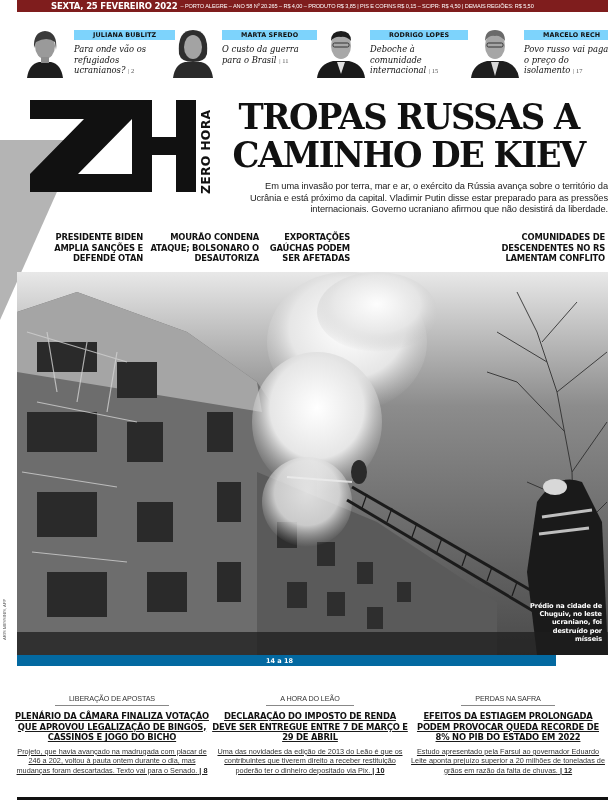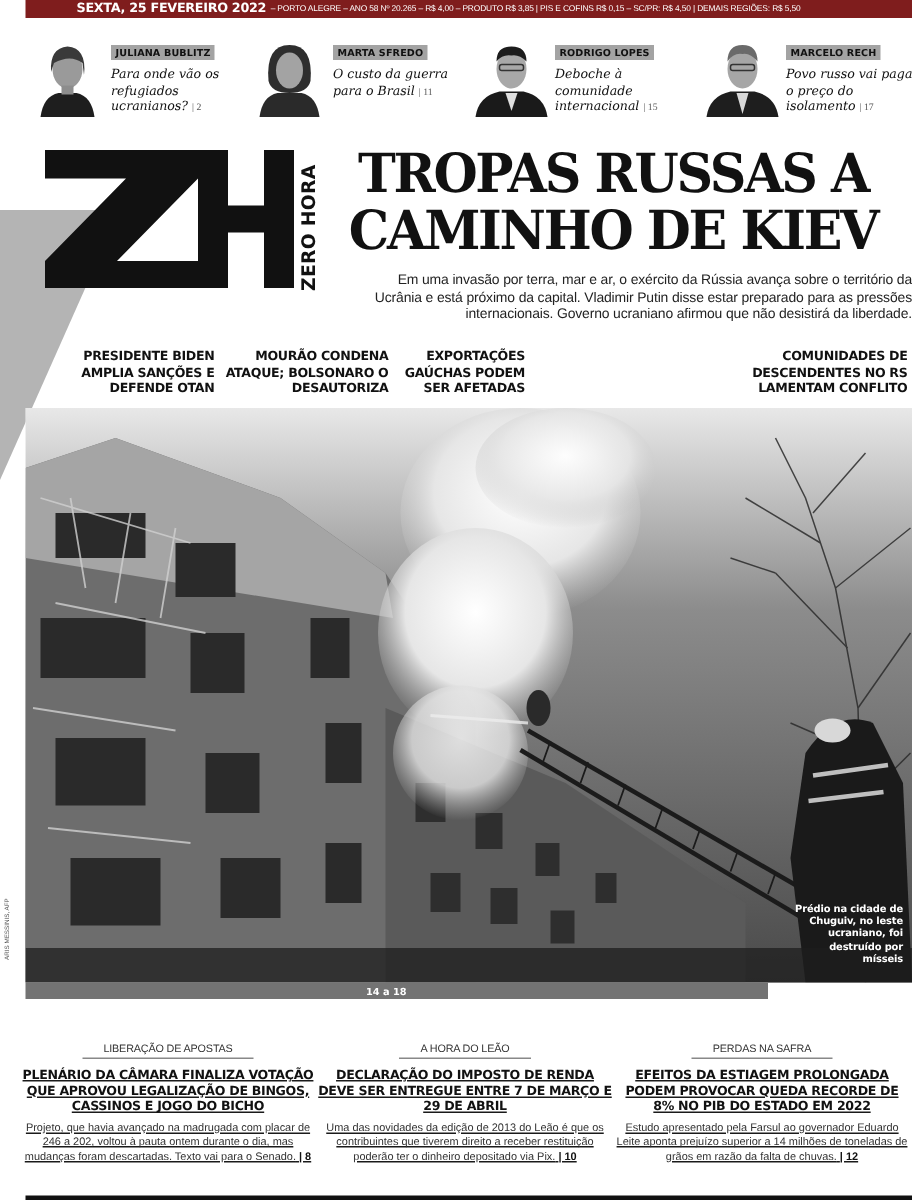--- a/index.html
+++ b/index.html
@@ -16,22 +16,22 @@
   .topbar .info { font-family: "Liberation Sans", sans-serif; font-size: 5.6px; margin-left: 3px; letter-spacing: -0.1px; }
 
   
   .columnists { position: absolute; left: 17px; top: 24px; width: 591px; height: 58px; }
   .col { position: absolute; top: 0; height: 58px; width: 145px; }
   .col .photo {
     position: absolute; left: 0; top: 0; width: 56px; height: 54px;
   }
   .col .name {
     position: absolute; left: 57px; top: 6px;
-    background: #a3a3a3; color: #111; font-weight: bold;
-    font-family: "DejaVu Sans", sans-serif; font-size: 6.4px; padding: 1px 3px; letter-spacing: 0.1px;
+    background: #7dd3fc; color: #111; font-weight: bold;
+    font-family: "DejaVu Sans", sans-serif; font-size: 6.4px; padding: 1px 19px; letter-spacing: 0.1px;
     white-space: nowrap;
   }
   .col .title {
     position: absolute; left: 57px; top: 20px; width: 90px;
     font-family: "DejaVu Serif", serif; font-style: italic; font-size: 8.4px; line-height: 10.5px; color: #111;
   }
   .col .page { font-style: normal; font-family: "Liberation Serif", serif; font-size: 6.5px; color: #555; }
 
   
   .logo-wrap { position: absolute; left: 0; top: 100px; width: 220px; height: 130px; }
@@ -78,21 +78,21 @@
     position: absolute; left: 2px; top: 590px; width: 8px; height: 50px;
     writing-mode: vertical-rl; transform: rotate(180deg);
     font-family: "Liberation Sans", sans-serif; font-size: 4.2px; color: #555;
   }
   .caption {
     position: absolute; right: 6px; top: 330px; width: 78px;
     font-family: "DejaVu Sans", sans-serif; font-weight: bold; font-size: 6.6px; line-height: 8.2px;
     color: #fff; text-align: right; letter-spacing: -0.1px;
   }
   .photo-bar {
-    position: absolute; left: 17px; top: 655px; width: 495px; height: 11px; background: #737373;
+    position: absolute; left: 17px; top: 655px; width: 539px; height: 11px; background: #0369a1;
     color: #fff; font-family: "DejaVu Sans", sans-serif; font-weight: bold; font-size: 6.5px;
     display: flex; align-items: center; justify-content: center;
   }
   .photo-bar span { margin-left: -14px; }
 
   
   .story { position: absolute; top: 686px; width: 196px; text-align: center; text-decoration: underline; }
   .story .kicker {
     display: inline-block; font-family: "Liberation Sans", sans-serif; font-size: 7.2px; color: #333;
     border-bottom: 1px solid #888; padding: 0 14px 2px; letter-spacing: -0.1px;
@@ -281,16 +281,16 @@
   <div class="body"><span>Projeto, que havia avançado na madrugada com placar de 246 a 202, voltou à pauta ontem durante o dia, mas mudanças foram descartadas. Texto vai para o Senado.</span> <b>| 8</b></div>
 </div>
 <div class="story" style="left:212px">
   <div class="kicker">A HORA DO LEÃO</div>
   <div class="head">DECLARAÇÃO DO IMPOSTO DE RENDA DEVE SER ENTREGUE ENTRE 7 DE MARÇO E 29 DE ABRIL</div>
   <div class="body"><span>Uma das novidades da edição de 2013 do Leão é que os contribuintes que tiverem direito a receber restituição poderão ter o dinheiro depositado via Pix.</span> <b>| 10</b></div>
 </div>
 <div class="story" style="left:410px">
   <div class="kicker">PERDAS NA SAFRA</div>
   <div class="head">EFEITOS DA ESTIAGEM PROLONGADA PODEM PROVOCAR QUEDA RECORDE DE 8% NO PIB DO ESTADO EM 2022</div>
-  <div class="body"><span>Estudo apresentado pela Farsul ao governador Eduardo Leite aponta prejuízo superior a 14 milhões de toneladas de grãos em razão da falta de chuvas.</span> <b>| 12</b></div>
+  <div class="body"><span>Estudo apresentado pela Farsul ao governador Eduardo Leite aponta prejuízo superior a 20 milhões de toneladas de grãos em razão da falta de chuvas.</span> <b>| 12</b></div>
 </div>
 
 <div class="bottom-rule"></div>
 
 </body></html>

